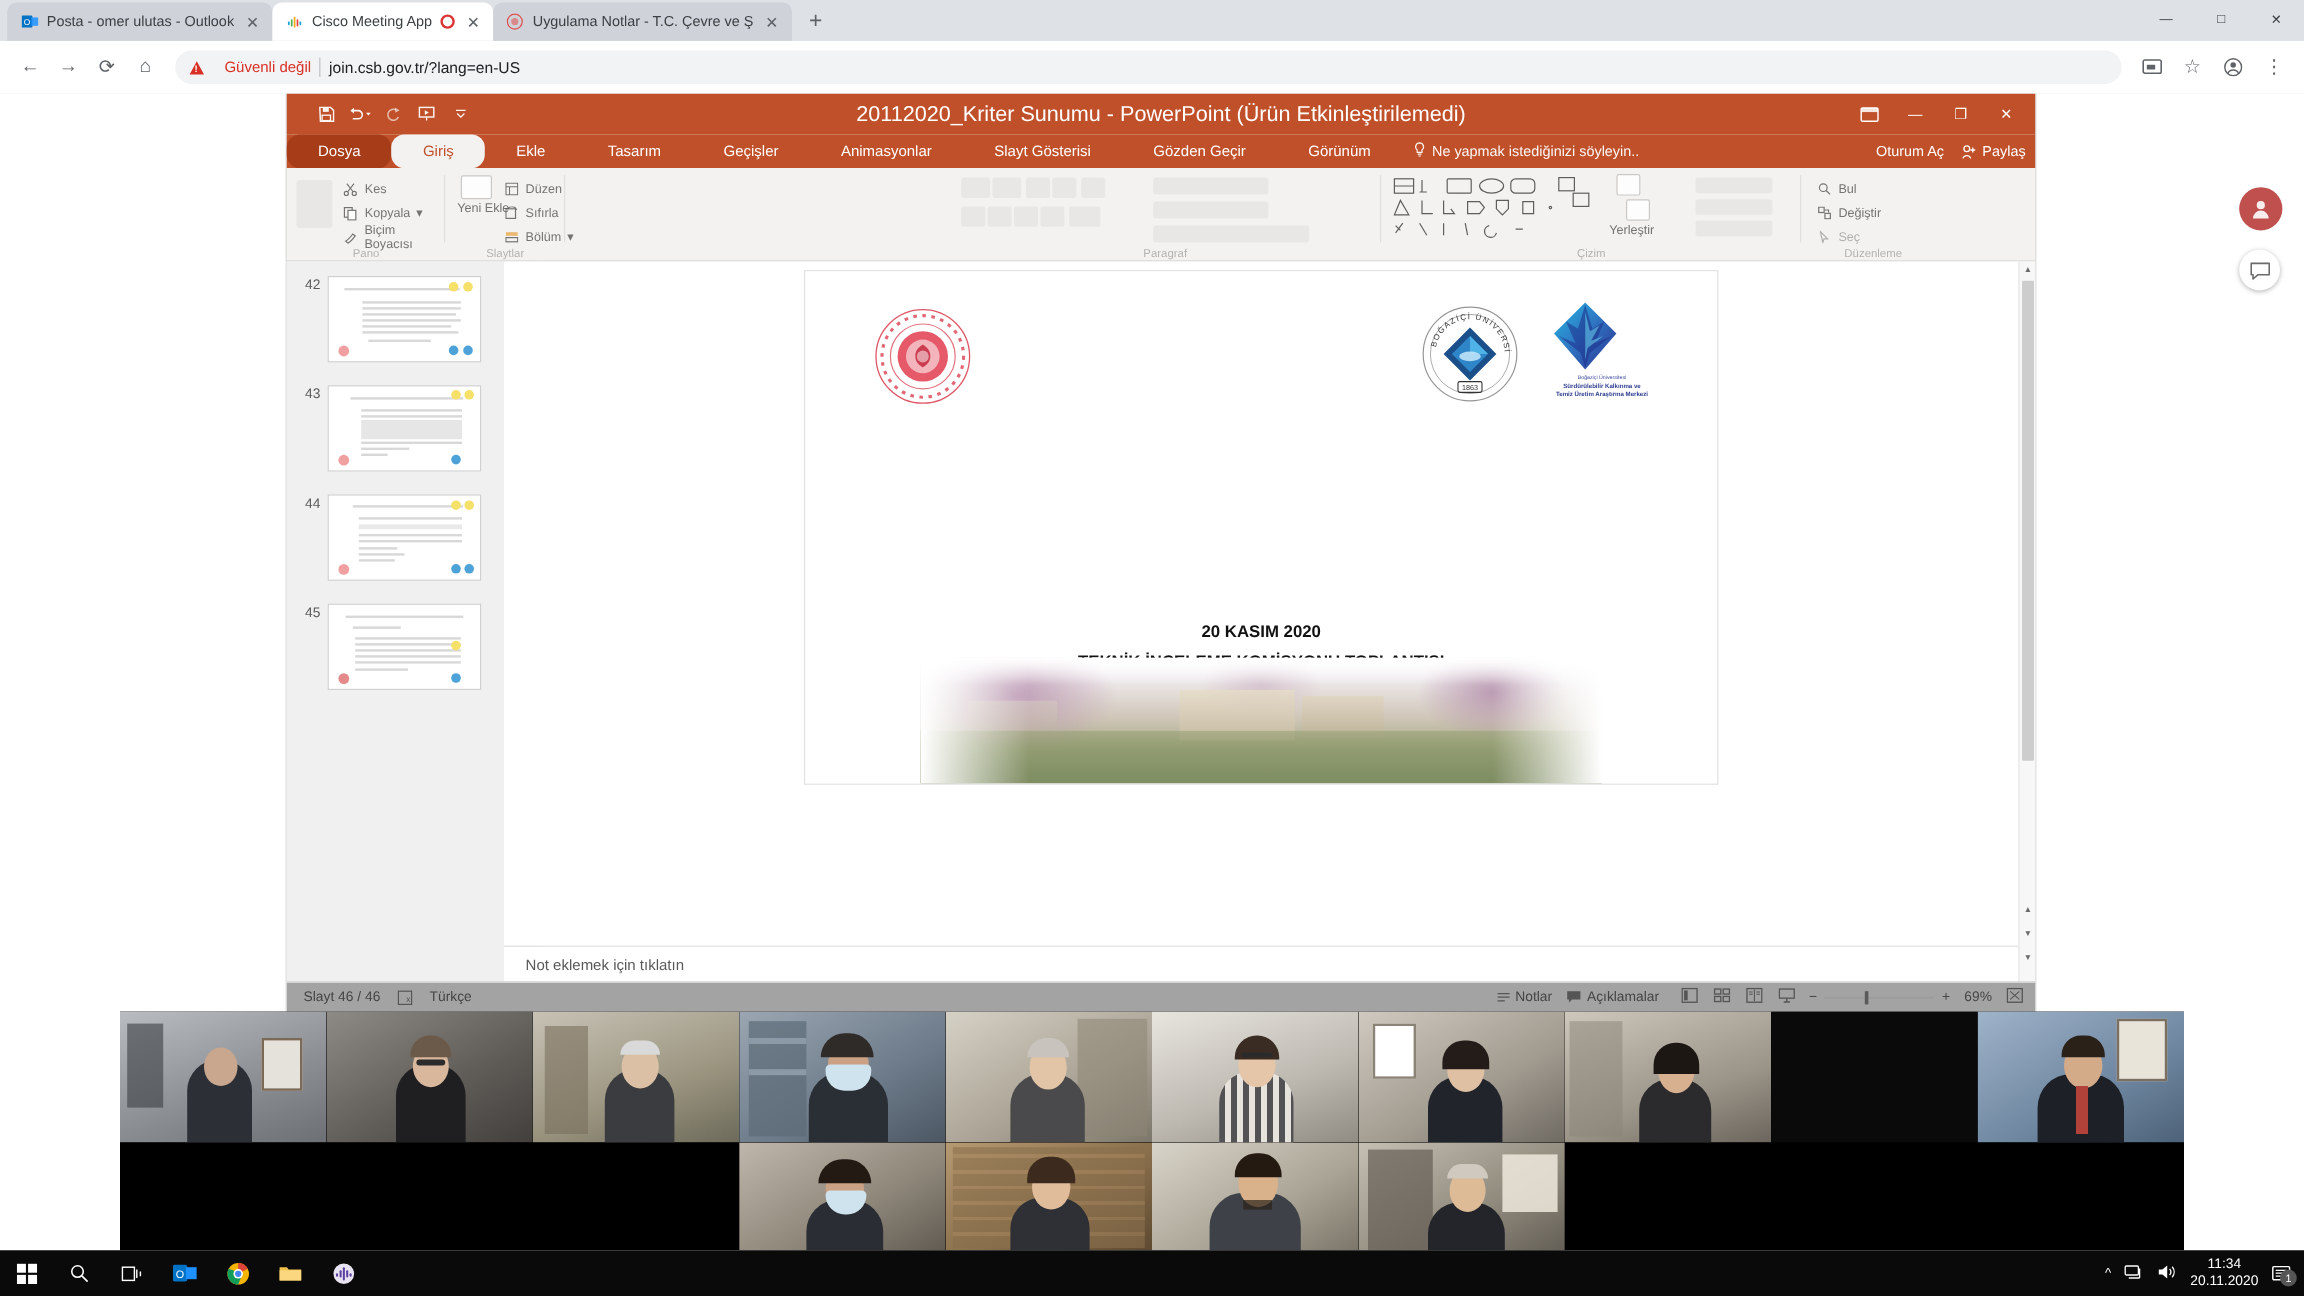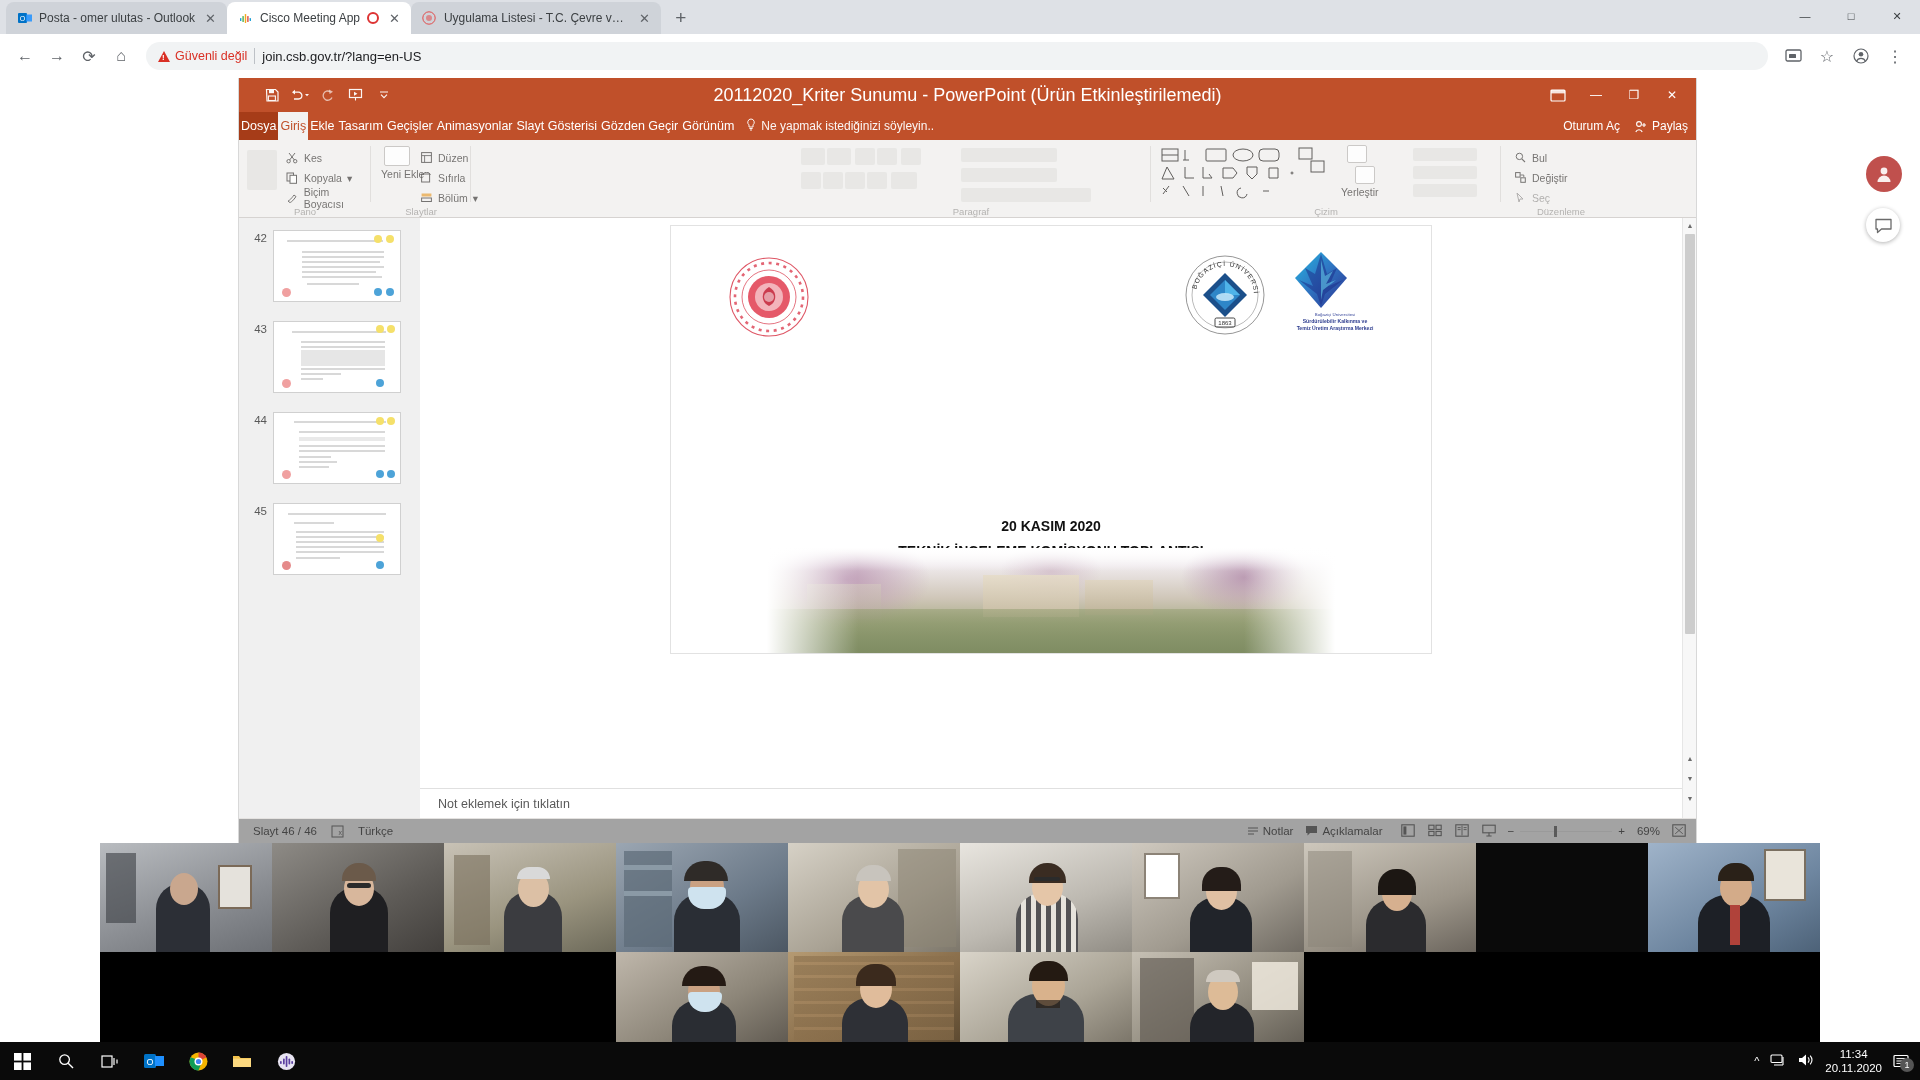--- a/index.html
+++ b/index.html
@@ -29,21 +29,21 @@
   .wincontrols { position:absolute; right:0; top:0; height:32px; display:flex; }
   .wincontrols div { width:46px; height:32px; display:flex; align-items:center; justify-content:center;
                      font-size:11px; color:#3c4043; }
 
   .toolbar { height:44px; background:#fff; display:flex; align-items:center; padding:0 10px; gap:2px; }
   .tbtn { width:30px; height:30px; display:flex; align-items:center; justify-content:center; color:#5f6368; font-size:16px; }
   .omnibox {
     flex:1; height:28px; margin:0 8px; background:#f1f3f4; border-radius:14px;
     display:flex; align-items:center; padding:0 12px; gap:7px; font-size:13px; color:#202124;
   }
-  .warn { color:#d93025; display:flex; align-items:center; gap:5px; font-size:12.5px; }
+  .warn { color:#d93025; display:flex; align-items:center; gap:17px; font-size:12.5px; }
   .warn .tri { width:0;height:0;border-left:6px solid transparent;border-right:6px solid transparent;
                border-bottom:11px solid #d93025; position:relative; }
   .warn .tri::after{content:"!";position:absolute;left:-2px;top:2px;font-size:8px;color:#fff;font-weight:bold;}
   .omnisep { width:1px; height:16px; background:#bdc1c6; }
   .tbright { display:flex; align-items:center; gap:4px; }
 
   .viewport { position:absolute; left:0; top:78px; width:1920px; height:964px; background:#fff; overflow:hidden; }
 
   
   .ppt { position:absolute; left:239px; top:0px; width:1457px; height:765px; background:#f3f2f1;
@@ -52,21 +52,21 @@
   .qat { display:flex; align-items:center; gap:3px; padding-left:20px; }
   .qat .q { width:25px; height:22px; display:flex; align-items:center; justify-content:center;
             color:#fff; font-size:13px; opacity:.95; }
   .ppt-title .ttl { position:absolute; left:0; right:0; text-align:center; color:#fff; font-size:18px;
                     pointer-events:none; }
   .ppt-title .twin { position:absolute; right:6px; display:flex; align-items:center; gap:2px; }
   .ppt-title .twin span { width:36px; height:26px; display:flex; align-items:center; justify-content:center;
                           color:#fff; font-size:12px; }
 
   .ppt-tabs { height:28px; background:#c0502a; display:flex; align-items:stretch; position:relative; }
-  .ppt-tabs .pt { padding:0 2px; display:flex; align-items:center; color:#fff; font-size:12.5px; }
+  .ppt-tabs .pt { padding:0 26px; display:flex; align-items:center; color:#fff; font-size:12.5px;border-radius:11px; }
   .ppt-tabs .pt.dosya { background:#a63c18; }
   .ppt-tabs .pt.sel { background:#f3f2f1; color:#c0502a; }
   .ppt-tabs .tellme { display:flex; align-items:center; gap:5px; color:#fff; font-size:12px;
                       opacity:.95; padding-left:10px; }
   .ppt-tabs .right { position:absolute; right:8px; top:0; height:28px; display:flex; align-items:center; gap:14px; }
   .ppt-tabs .right span { color:#fff; font-size:12px; display:flex; align-items:center; gap:5px; }
 
   .ribbon { height:78px; background:#f3f2f1; position:relative; border-bottom:1px solid #d6d3d1; overflow:hidden; }
   .rgroup { position:absolute; top:0; height:78px; }
   .rgroup .glabel { position:absolute; bottom:1px; width:100%; text-align:center; font-size:9.5px;
@@ -169,21 +169,21 @@
         <span class="tabclose">✕</span>
       </div>
 
       <div class="wintab">
         <span class="favicon">
           <svg width="14" height="14" viewBox="0 0 14 14">
               <circle cx="7" cy="7" r="6.2" fill="none" stroke="#e24b4b" stroke-width="1"></circle>
               <circle cx="7" cy="7" r="3" fill="#e24b4b" opacity=".55"></circle>
             </svg>
         </span>
-        <span class="tt">Uygulama Listesi - T.C. Çevre ve Ş</span>
+        <span class="tt">Uygulama Notlar - T.C. Çevre ve Ş</span>
         <span class="tabclose">✕</span>
       </div>
 
       <div class="newtab">+</div>
 
       <div class="wincontrols">
         <div>—</div>
         <div>□</div>
         <div>✕</div>
       </div>

